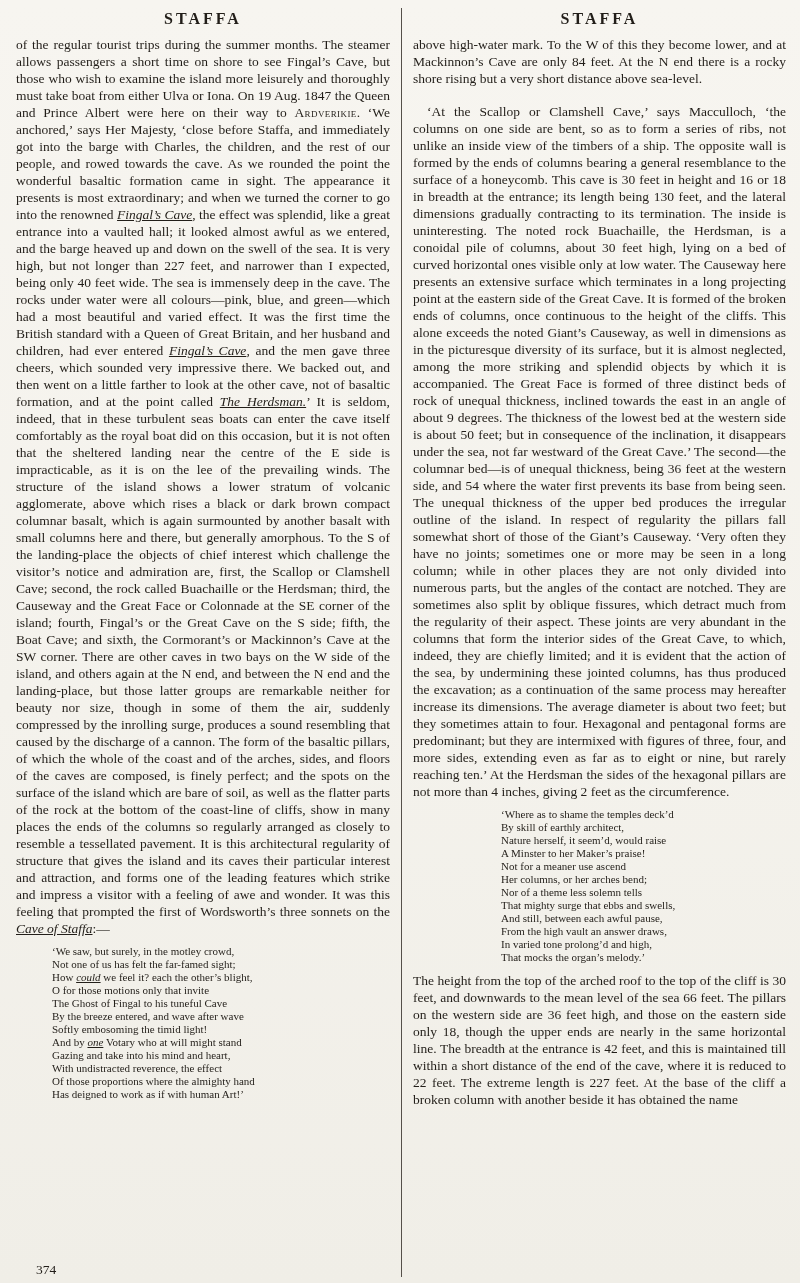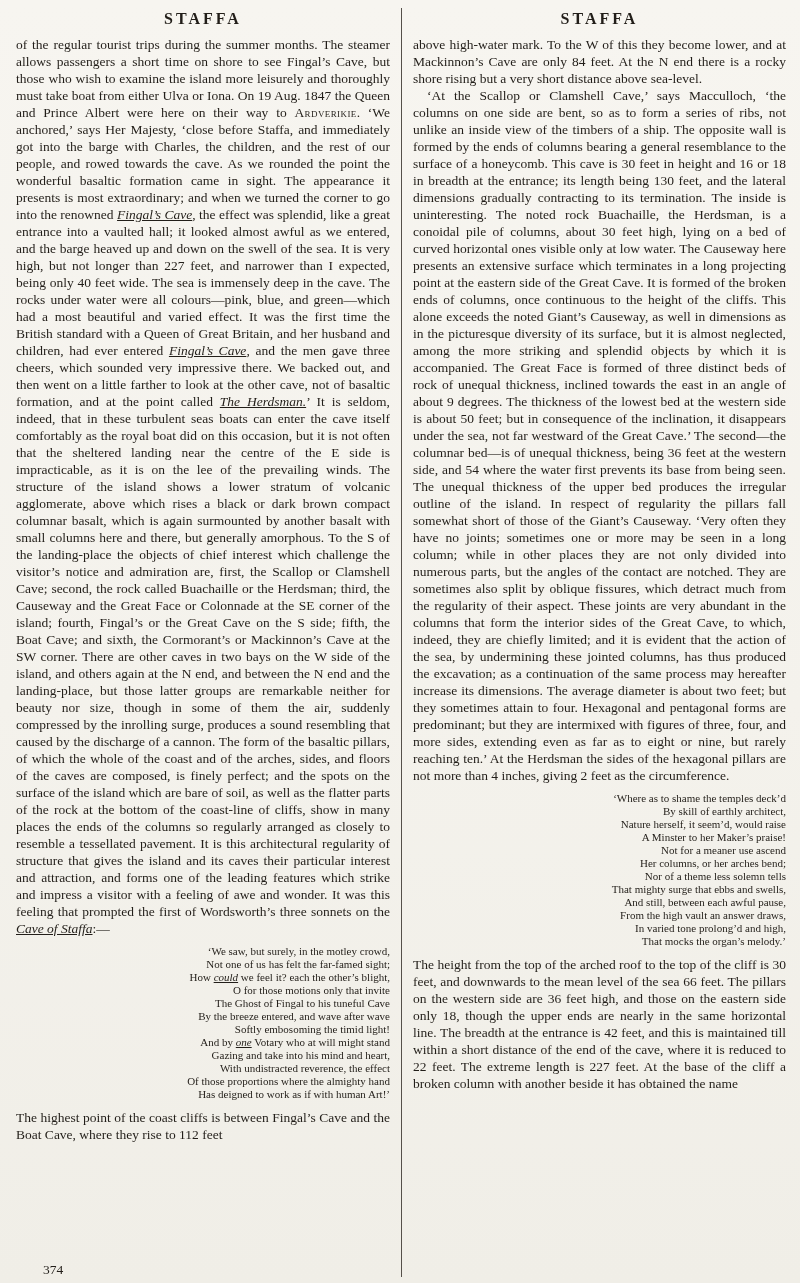--- a/index.html
+++ b/index.html
@@ -28,33 +28,32 @@
     letter-spacing: 3px;
     margin: 2px 0 8px 0;
   }
   p.par {
     margin: 0;
     text-align: justify;
     font-size: 13.5px;
     line-height: 1.26;
     hyphens: auto;
   }
-  p.par.indent { text-indent: 14px; }
+  p.par.indent { text-indent: 14px; margin-top: 16px; }
   .i  { font-style: italic; text-decoration: underline; }
   .sc { font-variant: small-caps; letter-spacing: 0.4px; }
   .poem {
     font-size: 11px;
     line-height: 1.18;
     margin: 8px 0 8px 36px;
-    text-align: right;
   }
   .poem.right-poem { margin-left: 88px; }
   .page-number {
     position: absolute;
-    left: 43px;
+    left: 36px;
     bottom: 5px;
     font-size: 13.5px;
   }
 </style>
 </head>
 <body>
 
 <div class="page">
 
   <div class="column left">
@@ -67,21 +66,20 @@
         <div><span>O for those motions only that invite</span></div>
         <div><span>The Ghost of Fingal to his tuneful Cave</span></div>
         <div><span>By the breeze entered, and wave after wave</span></div>
         <div><span>Softly embosoming the timid light!</span></div>
         <div><span>And by </span><span class="i">one</span><span> Votary who at will might stand</span></div>
         <div><span>Gazing and take into his mind and heart,</span></div>
         <div><span>With undistracted reverence, the effect</span></div>
         <div><span>Of those proportions where the almighty hand</span></div>
         <div><span>Has deigned to work as if with human Art!’</span></div>
       </div>
-    <p class="par"><span>The highest point of the coast cliffs is between Fingal’s Cave and the Boat Cave, where they rise to 112 feet</span></p>
   </div>
 
   <div class="column right">
     <div class="running-head">STAFFA</div>
     <p class="par"><span>above high-water mark. To the W of this they become lower, and at Mackinnon’s Cave are only 84 feet. At the N end there is a rocky shore rising but a very short distance above sea-level.</span></p>
     <p class="par indent"><span>‘At the Scallop or Clamshell Cave,’ says Macculloch, ‘the columns on one side are bent, so as to form a series of ribs, not unlike an inside view of the timbers of a ship. The opposite wall is formed by the ends of columns bearing a general resemblance to the surface of a honeycomb. This cave is 30 feet in height and 16 or 18 in breadth at the entrance; its length being 130 feet, and the lateral dimensions gradually contracting to its termination. The inside is uninteresting. The noted rock Buachaille, the Herdsman, is a conoidal pile of columns, about 30 feet high, lying on a bed of curved horizontal ones visible only at low water. The Causeway here presents an extensive surface which terminates in a long projecting point at the eastern side of the Great Cave. It is formed of the broken ends of columns, once continuous to the height of the cliffs. This alone exceeds the noted Giant’s Causeway, as well in dimensions as in the picturesque diversity of its surface, but it is almost neglected, among the more striking and splendid objects by which it is accompanied. The Great Face is formed of three distinct beds of rock of unequal thickness, inclined towards the east in an angle of about 9 degrees. The thickness of the lowest bed at the western side is about 50 feet; but in consequence of the inclination, it disappears under the sea, not far westward of the Great Cave.’ The second—the columnar bed—is of unequal thickness, being 36 feet at the western side, and 54 where the water first prevents its base from being seen. The unequal thickness of the upper bed produces the irregular outline of the island. In respect of regularity the pillars fall somewhat short of those of the Giant’s Causeway. ‘Very often they have no joints; sometimes one or more may be seen in a long column; while in other places they are not only divided into numerous parts, but the angles of the contact are notched. They are sometimes also split by oblique fissures, which detract much from the regularity of their aspect. These joints are very abundant in the columns that form the interior sides of the Great Cave, to which, indeed, they are chiefly limited; and it is evident that the action of the sea, by undermining these jointed columns, has thus produced the excavation; as a continuation of the same process may hereafter increase its dimensions. The average diameter is about two feet; but they sometimes attain to four. Hexagonal and pentagonal forms are predominant; but they are intermixed with figures of three, four, and more sides, extending even as far as to eight or nine, but rarely reaching ten.’ At the Herdsman the sides of the hexagonal pillars are not more than 4 inches, giving 2 feet as the circumference.</span></p>
     <div class="poem right-poem">
         <div><span>‘Where as to shame the temples deck’d</span></div>
         <div><span>By skill of earthly architect,</span></div>
         <div><span>Nature herself, it seem’d, would raise</span></div>

